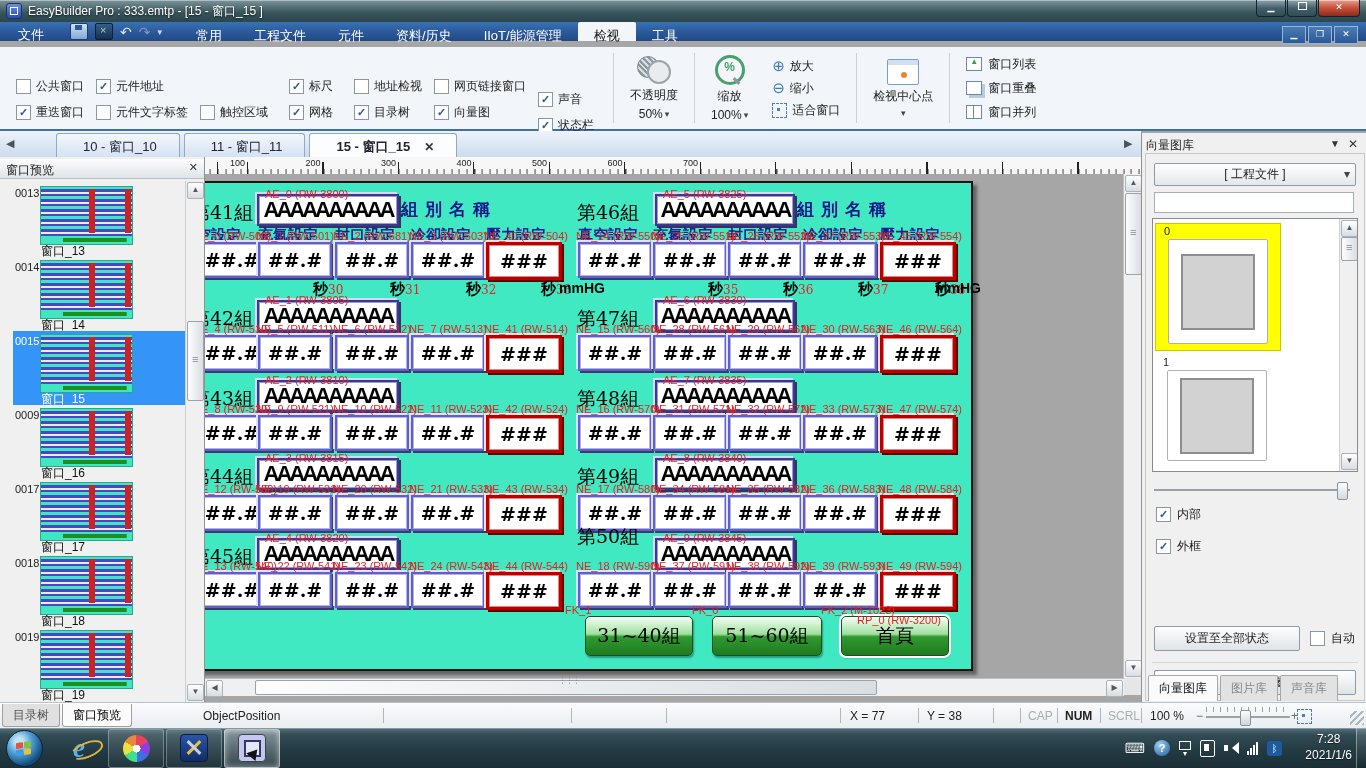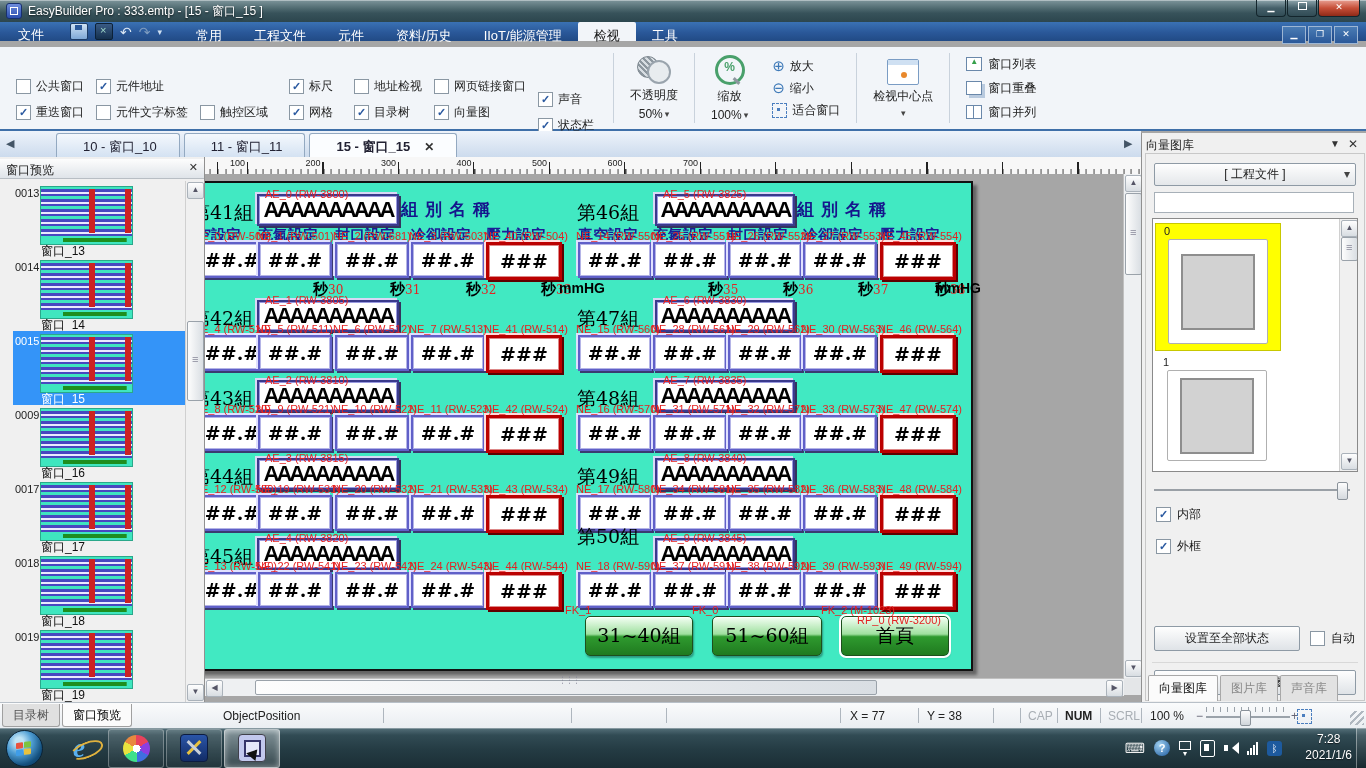--- a/index.html
+++ b/index.html
@@ -657,21 +657,21 @@
         <div class="vcb" style="top: 384px;">
           <span class="box">✓</span>
           <span>外框</span>
         </div>
       </div>
   </div>
 
   <div id="statusbar">
     <span class="lp-tab" style="left:2px;">目录树</span>
     <span class="lp-tab active" style="left:62px;">窗口预览</span>
-    <span class="sitem" style="left:223px;">ObjectPosition</span>
+    <span class="sitem" style="left:203px;">ObjectPosition</span>
     <span class="ssep" style="left:383px;"></span>
       <span class="ssep" style="left:571px;"></span>
     <span class="ssep" style="left:666px;"></span>
       <span class="ssep" style="left:840px;"></span>
     <span class="sitem" style="left:850px;">X = 77</span>
     <span class="ssep" style="left:918px;"></span>
     <span class="sitem" style="left:927px;">Y = 38</span>
     <span class="ssep" style="left:993px;"></span>
       <span class="ssep" style="left:1020px;"></span>
     <span class="sitem dim" style="left:1028px;">CAP</span>

